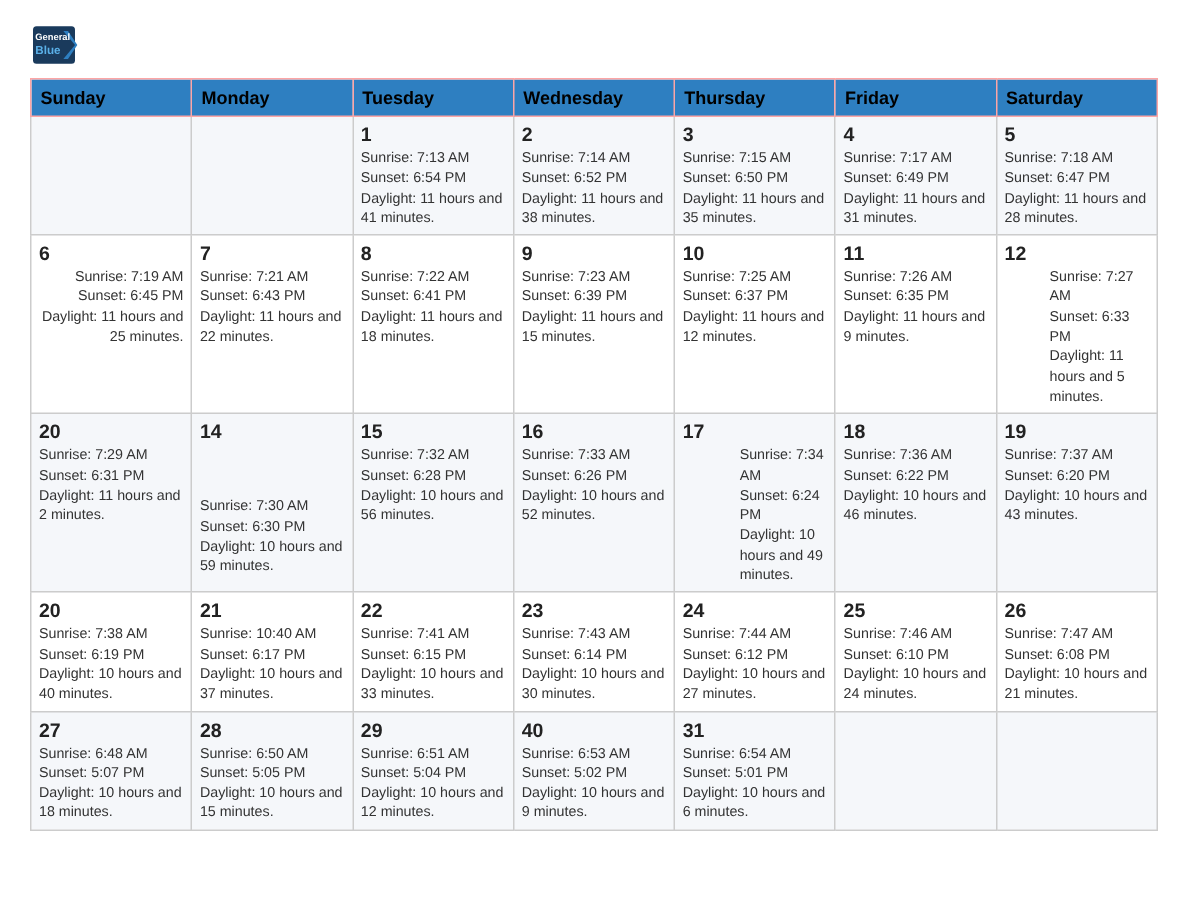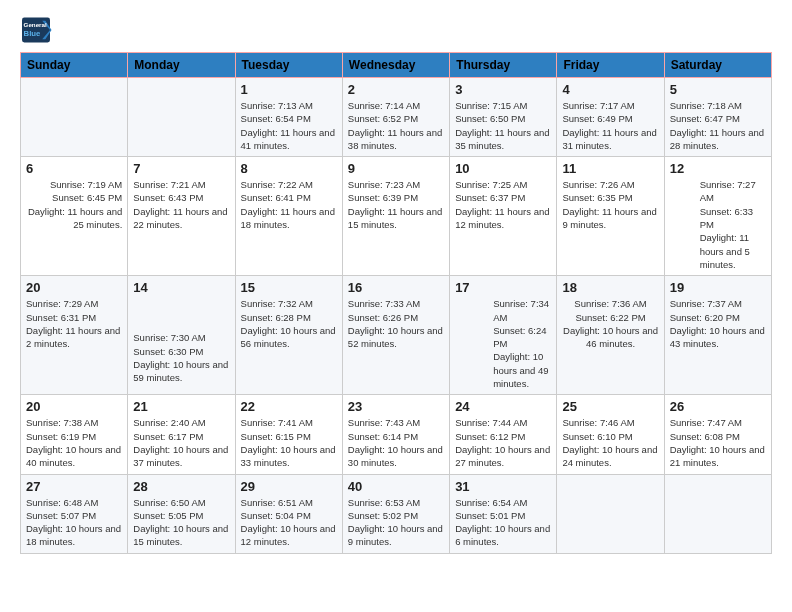--- a/index.html
+++ b/index.html
@@ -226,41 +226,41 @@
 Daylight: 10 hours and 52 minutes.</div>
           </td>
           <td>
             <span class="day-num">17</span>
             <div class="day-detail" style="white-space: pre-line; margin-left: 38px;">Sunrise: 7:34 AM
 Sunset: 6:24 PM
 Daylight: 10 hours and 49 minutes.</div>
           </td>
           <td>
             <span class="day-num">18</span>
-            <div class="day-detail" style="white-space: pre-line; text-align: center;">Sunrise: 7:36 AM
+            <div class="day-detail" style="white-space: pre-line;">Sunrise: 7:36 AM
 Sunset: 6:22 PM
 Daylight: 10 hours and 46 minutes.</div>
           </td>
           <td>
             <span class="day-num">19</span>
             <div class="day-detail" style="white-space: pre-line;">Sunrise: 7:37 AM
 Sunset: 6:20 PM
 Daylight: 10 hours and 43 minutes.</div>
           </td>
         </tr>
         <tr>
           <td>
             <span class="day-num">20</span>
             <div class="day-detail" style="white-space: pre-line;">Sunrise: 7:38 AM
 Sunset: 6:19 PM
 Daylight: 10 hours and 40 minutes.</div>
           </td>
           <td>
             <span class="day-num">21</span>
-            <div class="day-detail" style="white-space: pre-line;">Sunrise: 2:40 AM
+            <div class="day-detail" style="white-space: pre-line;">Sunrise: 10:40 AM
 Sunset: 6:17 PM
 Daylight: 10 hours and 37 minutes.</div>
           </td>
           <td>
             <span class="day-num">22</span>
             <div class="day-detail" style="white-space: pre-line;">Sunrise: 7:41 AM
 Sunset: 6:15 PM
 Daylight: 10 hours and 33 minutes.</div>
           </td>
           <td>

